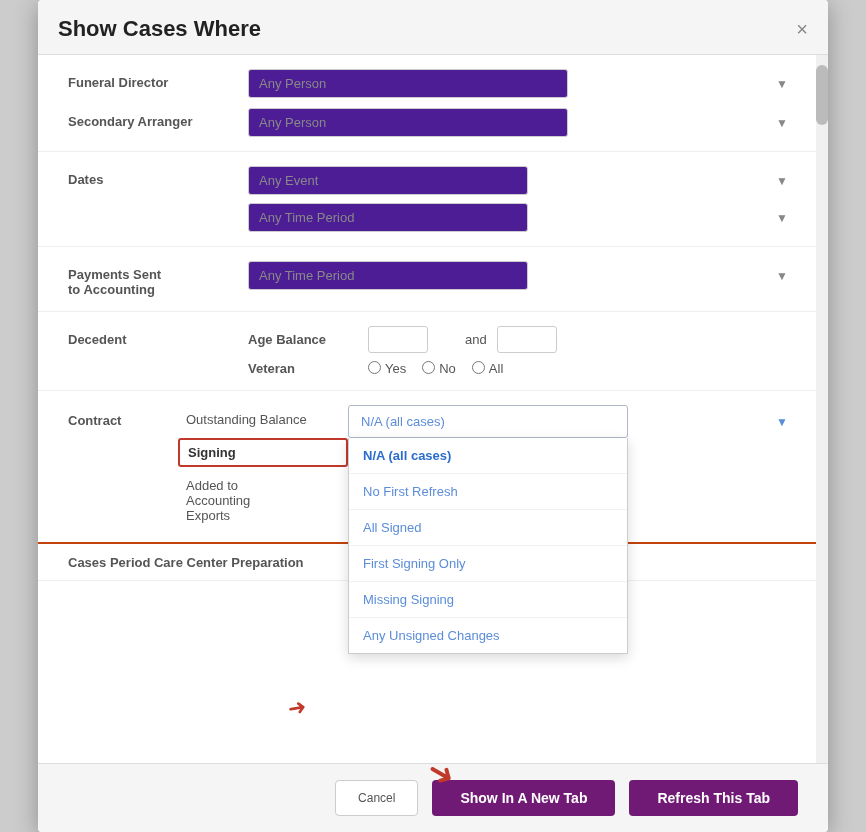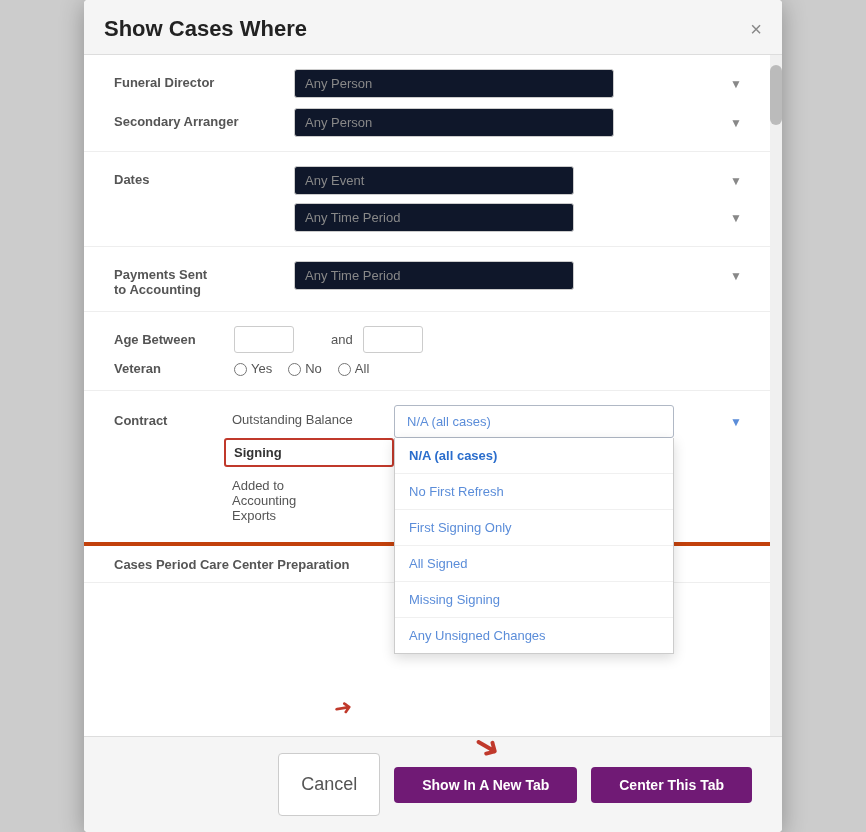--- a/index.html
+++ b/index.html
@@ -8,21 +8,21 @@
       display: flex;
       justify-content: center;
       align-items: center;
       min-height: 100vh;
       font-family: 'Segoe UI', Arial, sans-serif;
       font-size: 14px;
       color: #333;
     }
     .modal {
       background: #fff;
-      width: 698px;
+      width: 790px;
       min-height: 832px;
       border-radius: 4px;
       box-shadow: 0 4px 24px rgba(0,0,0,0.3);
       display: flex;
       flex-direction: column;
       position: relative;
       overflow: hidden;
     }
     .modal-header {
       background: #f5f5f5;
@@ -78,21 +78,21 @@
       display: inline-block;
     }
     .select-wrapper select {
       appearance: none;
       -webkit-appearance: none;
       border: 1px solid #ccc;
       border-radius: 3px;
       padding: 6px 30px 6px 10px;
       font-size: 13px;
       color: #888;
-      background: #0f172a;
+      background: #4c1d95;
       cursor: pointer;
       width: 280px;
     }
     .select-wrapper.wide select { width: 320px; }
     .select-arrow {
       position: absolute;
       right: 10px;
       top: 50%;
       transform: translateY(-50%);
       pointer-events: none;
@@ -123,31 +123,31 @@
       color: #555;
       margin-left: 27px;
     }
     .radio-group {
       display: flex;
       align-items: center;
       gap: 16px;
     }
     .radio-label {
       display: flex;
-      align-items: flex-end;
+      align-items: flex-start;
       gap: 4px;
       font-size: 13px;
       color: #555;
       cursor: pointer;
     }
     .radio-label input { cursor: pointer; }
     
     .contract-section {
       padding: 14px 30px;
-      border-bottom: 4px solid #c2410c;
+      border-bottom: 2px solid #c2410c;
     }
     .contract-row {
       display: flex;
       align-items: flex-start;
       gap: 0;
     }
     .contract-label {
       min-width: 110px;
       font-weight: 600;
       color: #555;
@@ -241,22 +241,22 @@
       display: flex;
       justify-content: flex-end;
       align-items: center;
       gap: 14px;
       position: relative;
     }
     .btn-cancel {
       background: #fff;
       border: 1px solid #ccc;
       border-radius: 4px;
-      padding: 20px 22px;
-      font-size: 18px;
+      padding: 10px 22px;
+      font-size: 12px;
       color: #555;
       cursor: pointer;
     }
     .btn-orange {
       background: #701a75;
       border: none;
       border-radius: 4px;
       padding: 10px 28px;
       font-size: 14px;
       color: #fff;
@@ -359,23 +359,24 @@
               <option>Any Time Period</option>
             </select>
             <span class="select-arrow">▼</span>
           </div>
         </div>
       </div>
     </div>
 
     <div class="form-section">
       <div class="form-row">
+        <div class="field-label">Decedent</div>
         <div class="field-group">
           <div class="sub-row">
-            <span class="sub-label">Age Between</span>
+            <span class="sub-label">Age Balance</span>
             <input class="age-input" type="text" value="" style="">
             <span class="and-text">and</span>
             <input class="age-input" type="text" value="" style="">
           </div>
           <div class="sub-row">
             <span class="sub-label">Veteran</span>
             <div class="radio-group">
               <label class="radio-label">
                 <input type="radio" name="veteran" style="">
                 <span>Yes</span>
@@ -408,22 +409,22 @@
           <div class="signing-dropdown-wrapper">
             <select class="signing-select">
               <option>N/A (all cases)</option>
             </select>
             <span class="signing-arrow">▼</span>
           </div>
 
           <div class="dropdown-menu">
             <div class="dropdown-item selected">N/A (all cases)</div>
             <div class="dropdown-item">No First Refresh</div>
+            <div class="dropdown-item">All Signed</div>
             <div class="dropdown-item">First Signing Only</div>
-            <div class="dropdown-item">All Signed</div>
             <div class="dropdown-item">Missing Signing</div>
             <div class="dropdown-item">Any Unsigned Changes</div>
           </div>
 
           <div style="position:absolute; left: -60px; top: 290px; color:#c0392b; font-size:22px; transform: rotate(-10deg); pointer-events:none;">➜</div>
         </div>
       </div>
     </div>
 
     <div class="cases-needing-row">
@@ -433,15 +434,15 @@
     <div class="scrollbar-track">
       <div class="scrollbar-thumb"></div>
     </div>
   </div>
 
   <div class="modal-footer">
 
     <div class="footer-arrow">➜</div>
     <button class="btn-cancel">Cancel</button>
     <button class="btn-orange">Show In A New Tab</button>
-    <button class="btn-orange">Center This Tab</button>
+    <button class="btn-orange">Refresh This Tab</button>
   </div>
 </div>
 
 </body></html>

